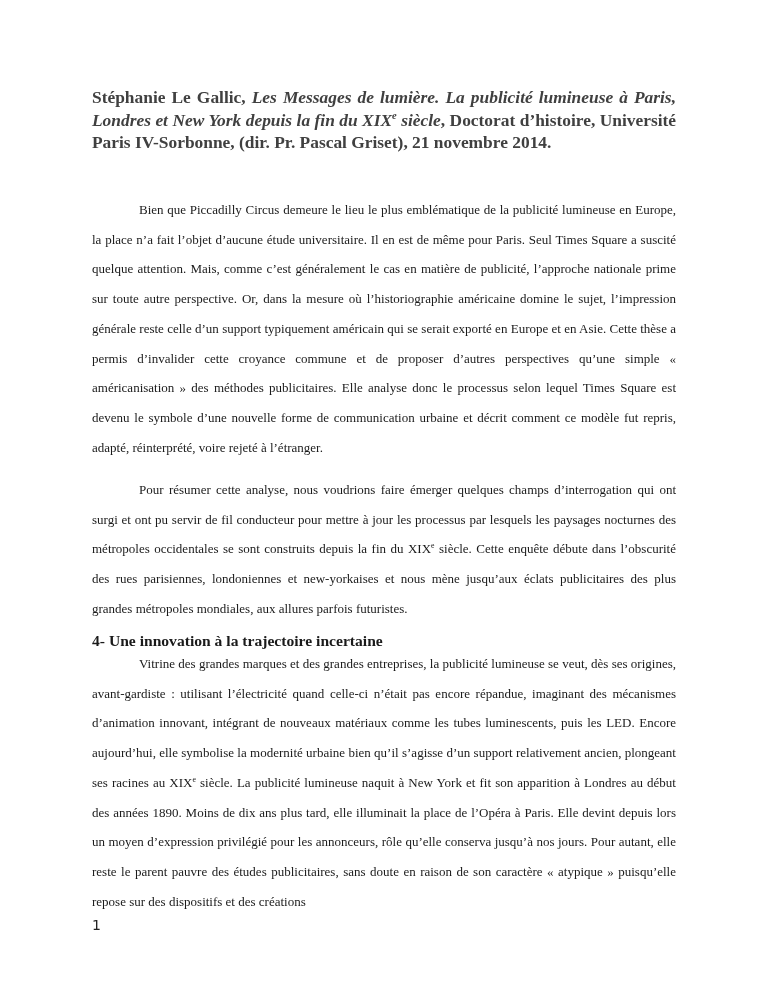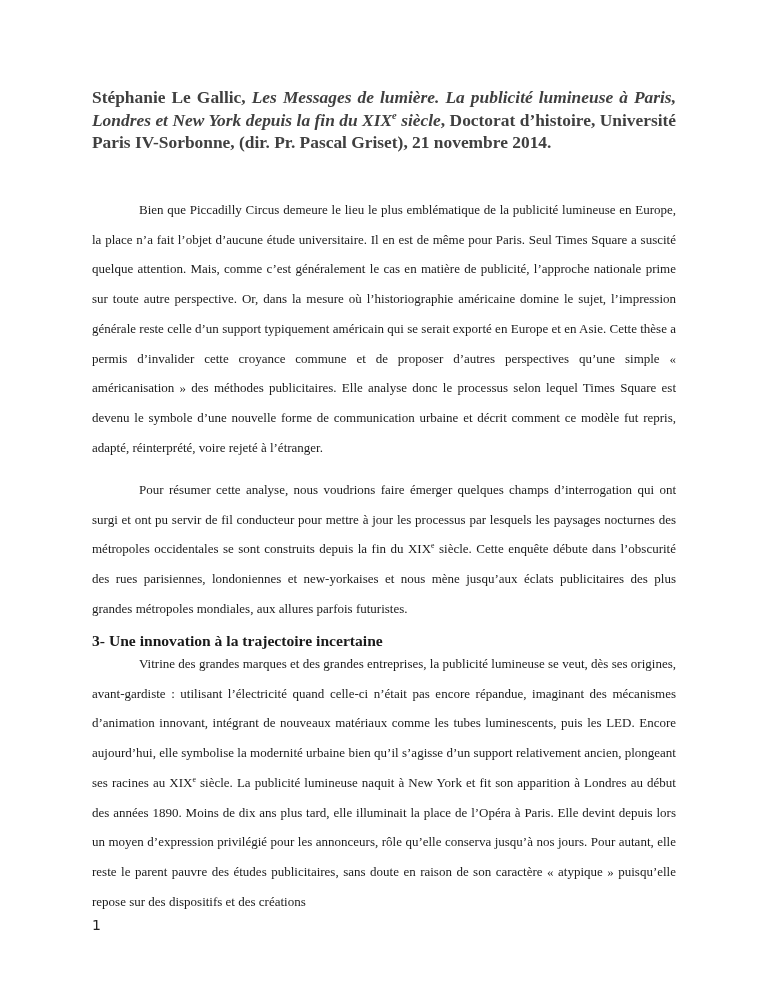--- a/index.html
+++ b/index.html
@@ -83,19 +83,19 @@
 <body>
 
 <div class="page">
 
   <div class="title" id="title"><span>Stéphanie Le Gallic, </span><i><span>Les Messages de lumière. La publicité lumineuse à Paris, Londres et New York depuis la fin du XIX</span><sup>e</sup><span> siècle</span></i><span>, Doctorat d’histoire, Université Paris IV-Sorbonne, (dir. Pr. Pascal Griset), 21 novembre 2014.</span></div>
 
   <p class="para" id="p1"><span class="indent"></span><span>Bien que Piccadilly Circus demeure le lieu le plus emblématique de la publicité lumineuse en Europe, la place n’a fait l’objet d’aucune étude universitaire. Il en est de même pour Paris. Seul Times Square a suscité quelque attention. Mais, comme c’est  généralement le cas en matière de publicité, l’approche nationale prime sur toute autre perspective. Or, dans la mesure où l’historiographie américaine domine le sujet, l’impression générale reste celle d’un support typiquement américain qui se serait exporté en Europe et en Asie. Cette thèse a permis d’invalider cette croyance commune et de proposer d’autres perspectives qu’une simple « américanisation » des méthodes publicitaires. Elle analyse donc le processus selon lequel Times Square est devenu le symbole d’une nouvelle forme de communication urbaine et décrit comment ce modèle fut repris, adapté, réinterprété, voire rejeté à l’étranger.</span></p>
 
   <p class="para" id="p2"><span class="indent"></span><span>Pour résumer cette analyse, nous voudrions faire émerger quelques champs d’interrogation qui ont surgi et ont pu servir de fil conducteur pour mettre à jour les processus par lesquels les paysages nocturnes des métropoles occidentales se sont construits depuis la fin du XIX</span><sup>e</sup><span> siècle. Cette enquête débute dans l’obscurité des rues parisiennes, londoniennes et new-yorkaises et nous mène jusqu’aux éclats publicitaires des plus grandes métropoles mondiales, aux allures parfois futuristes.</span></p>
 
-  <h2 id="heading1">3- Une innovation à la trajectoire incertaine</h2>
+  <h2 id="heading1">4- Une innovation à la trajectoire incertaine</h2>
 
   <p class="para" id="p3"><span class="indent"></span><span>Vitrine des grandes marques et des grandes entreprises, la publicité lumineuse se veut, dès ses origines, avant-gardiste : utilisant l’électricité quand celle-ci n’était pas encore répandue, imaginant des mécanismes d’animation innovant, intégrant de nouveaux matériaux comme les tubes luminescents, puis les LED. Encore aujourd’hui, elle symbolise la modernité urbaine bien qu’il s’agisse d’un support relativement ancien, plongeant ses racines au XIX</span><sup>e</sup><span> siècle. La publicité lumineuse naquit à New York et fit son apparition à Londres au début des années 1890. Moins de dix ans plus tard, elle illuminait la place de l’Opéra à Paris. Elle devint depuis lors un moyen d’expression privilégié pour les annonceurs, rôle qu’elle conserva jusqu’à nos jours. Pour autant, elle reste le parent pauvre des études publicitaires, sans doute en raison de son caractère « atypique » puisqu’elle repose sur des dispositifs et des créations</span></p>
 
 </div>
 
 <div class="page-number">1</div>
 
 </body></html>

